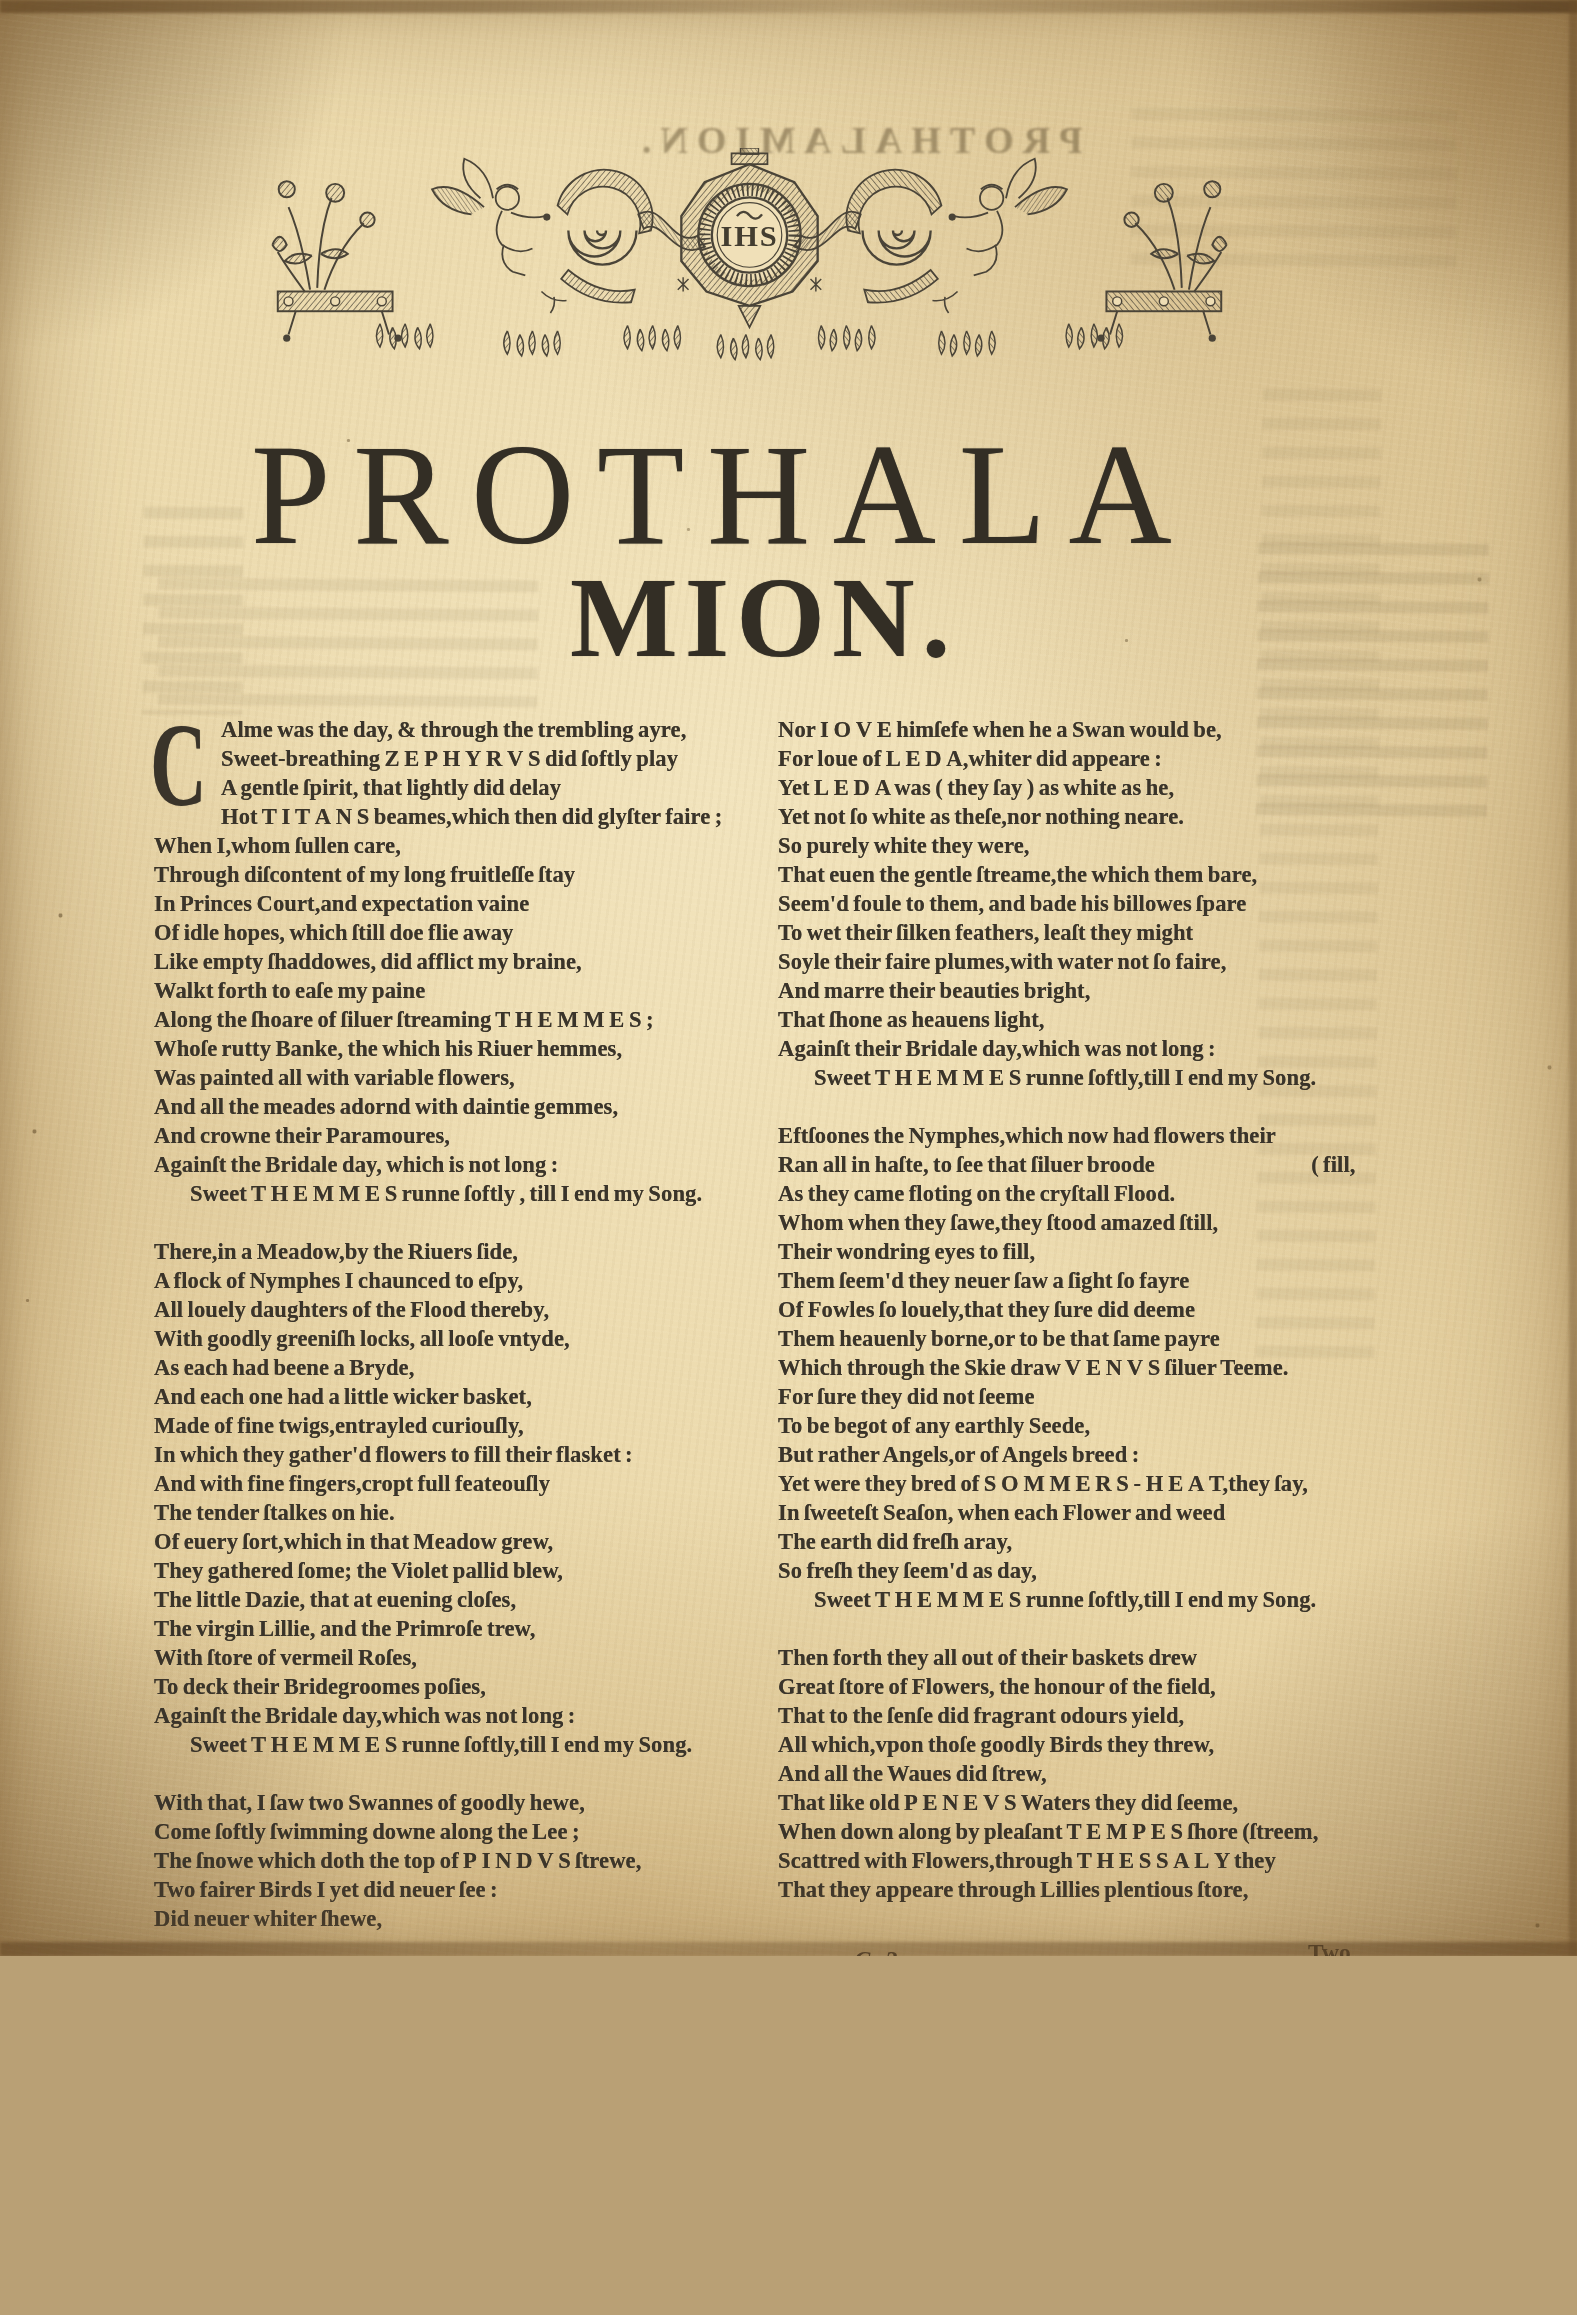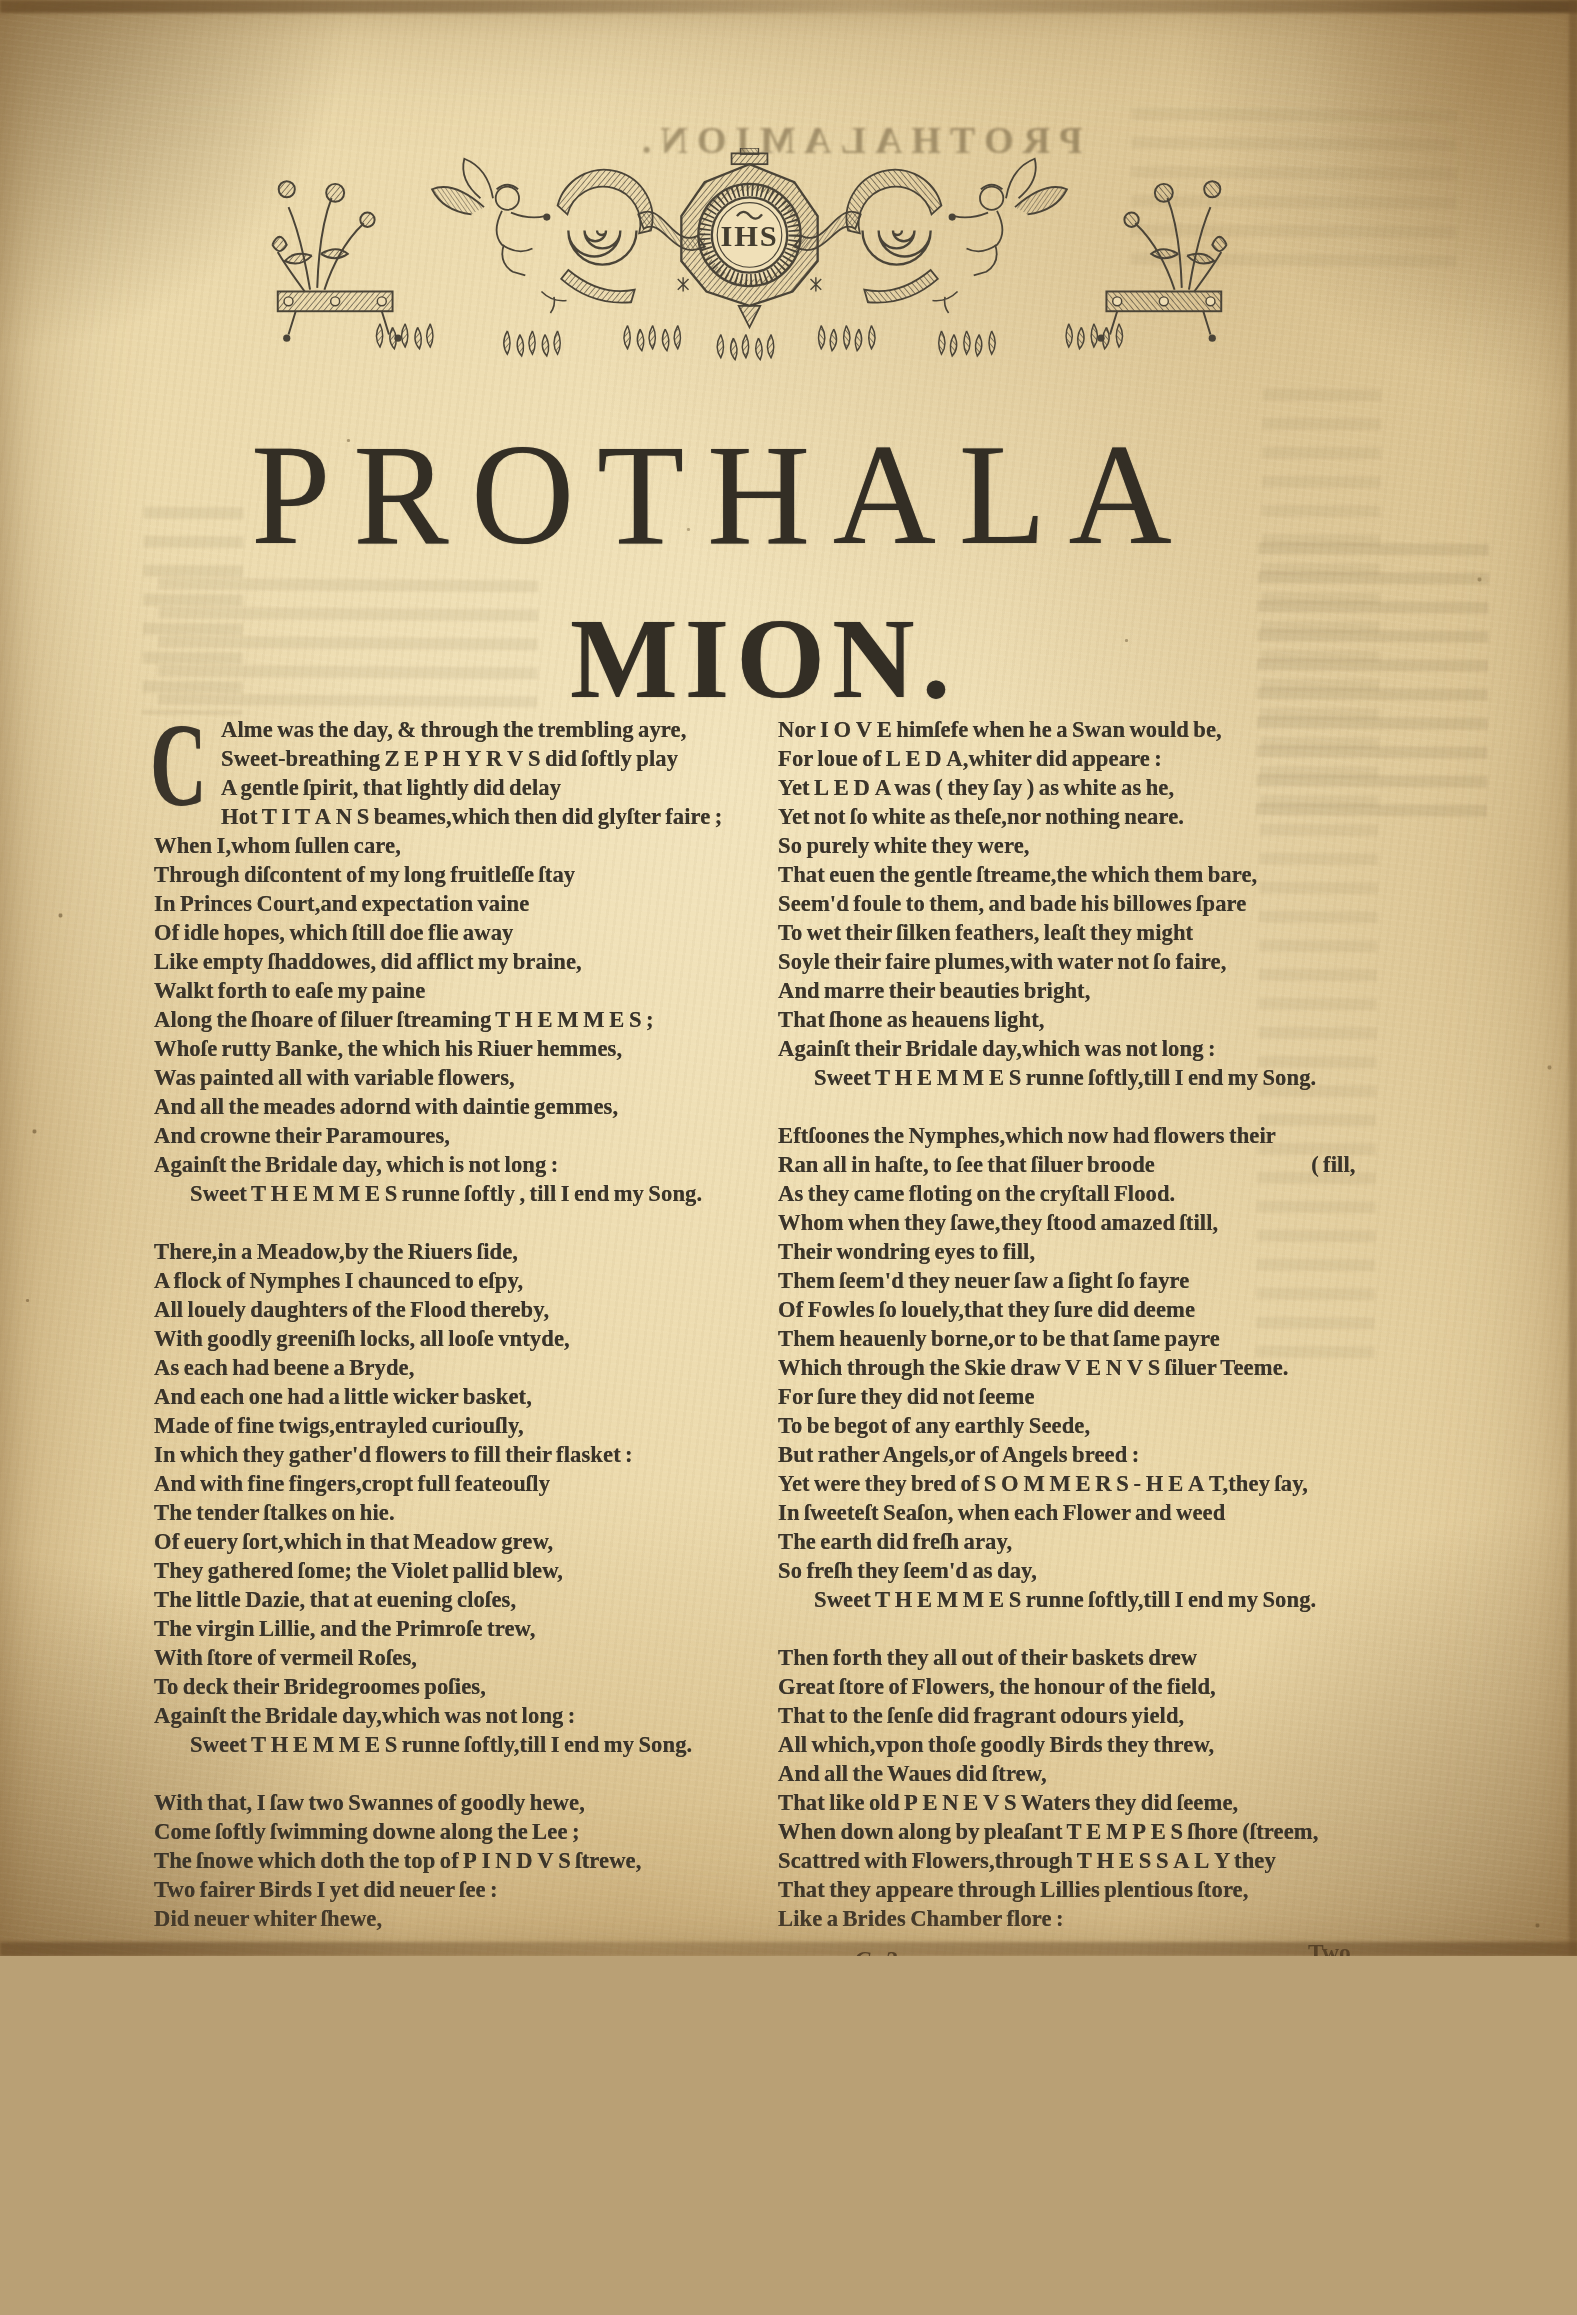--- a/index.html
+++ b/index.html
@@ -66,21 +66,21 @@
       1479px 579px 0 1.4px rgba(80,60,30,.35), 192px 1693px 0 1.1px rgba(80,60,30,.4),
       986px 2218px 0 1.1px rgba(80,60,30,.35), 688px 529px 0 1.1px rgba(80,60,30,.35);}
 
   
   .headpiece{ position:absolute; left:268px; top:148px; width:963px; height:226px; }
 
   
   .title-line1{ position:absolute; left:251px; top:424px; font-size:143px; line-height:1;
     font-weight:normal; letter-spacing:22.6px; color:#332e25;
     text-shadow:0 0 0.9px rgba(51,46,37,.6); }
-  .title-line2{ position:absolute; left:570px; top:602px; font-size:114px; line-height:1;
+  .title-line2{ position:absolute; left:570px; top:561px; font-size:114px; line-height:1;
     font-weight:bold; letter-spacing:7.2px; color:#332e25;
     text-shadow:0 0 0.9px rgba(51,46,37,.6); }
 
   
   .col{ position:absolute; top:715px; color:#3a342a; }
   .col-left{ left:154px; width:583px; }
   .col-right{ left:778px; width:583px; }
   .stanza{ margin:0 0 29px 0; }
   .line{ font-size:22.6px; line-height:29px; font-weight:bold; white-space:nowrap;
     word-spacing:-1.4px; letter-spacing:0.1px; text-shadow:0 0 0.5px rgba(58,52,42,.65); }
@@ -285,21 +285,20 @@
       <div class="stanza">
         <div class="line"><span>Then forth they all out of their baskets drew</span></div>
         <div class="line"><span>Great ſtore of Flowers, the honour of the field,</span></div>
         <div class="line"><span>That to the ſenſe did fragrant odours yield,</span></div>
         <div class="line"><span>All which,vpon thoſe goodly Birds they threw,</span></div>
         <div class="line"><span>And all the Waues did ſtrew,</span></div>
         <div class="line"><span>That like old P E N E V S Waters they did ſeeme,</span></div>
         <div class="line"><span>When down along by pleaſant T E M P E S ſhore (ſtreem,</span></div>
         <div class="line"><span>Scattred with Flowers,through T H E S S A L Y they</span></div>
         <div class="line"><span>That they appeare through Lillies plentious ſtore,</span></div>
-        <div class="line"><span>Like a Brides Chamber flore :</span></div>
       </div>
     </div>
 
   <div class="signature-mark">C 3</div>
   <div class="catchword">Two</div>
 
   <div class="stain stain-ring"></div>
   <div class="stain stain-tr"></div>
   <div class="stain stain-br"></div>
   <div class="stain stain-bl"></div>

